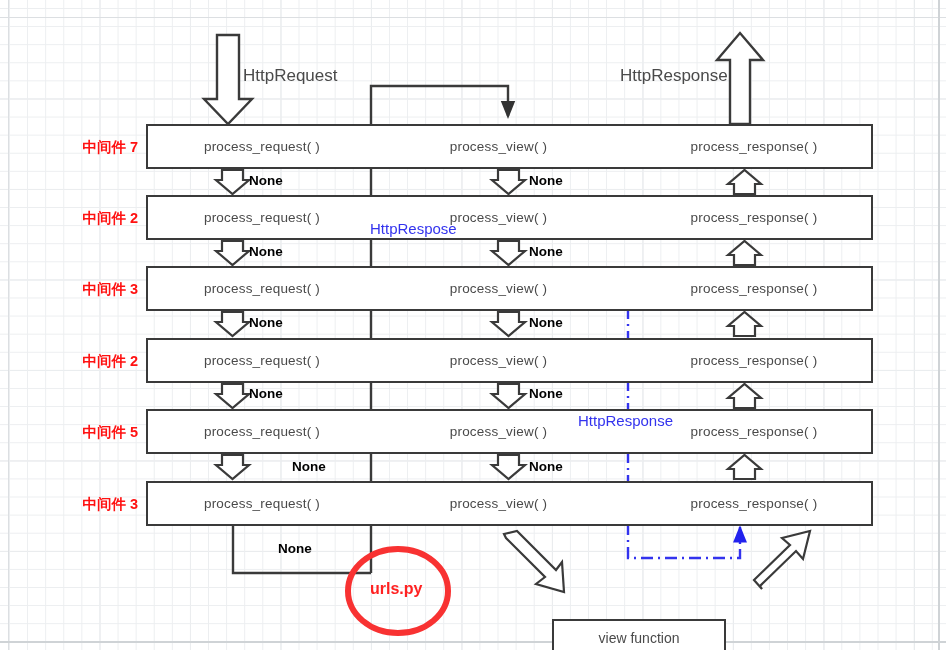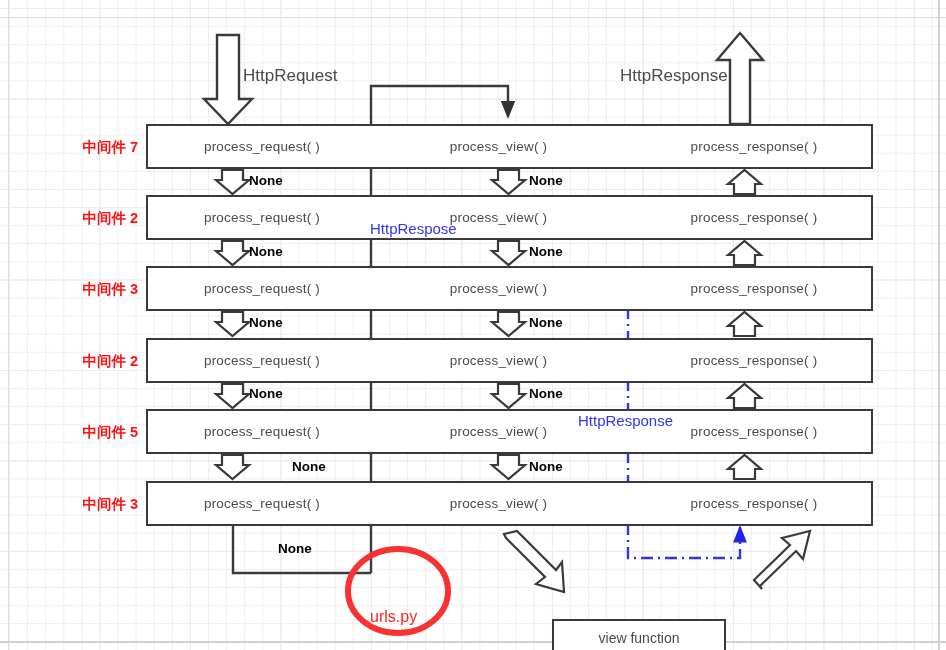--- a/index.html
+++ b/index.html
@@ -261,17 +261,17 @@
   <div class="none-lbl" style="left:529px;top:173px;">None</div>
   <div class="none-lbl" style="left:529px;top:244px;">None</div>
   <div class="none-lbl" style="left:529px;top:315px;">None</div>
   <div class="none-lbl" style="left:529px;top:386px;">None</div>
   <div class="none-lbl" style="left:529px;top:459px;">None</div>
 
   <div class="blue-lbl" style="left:370px;top:192px;">HttpRespose</div>
 
   <div class="blue-lbl" style="left:578px;top:384px;">HttpResponse</div>
 
-  <div class="urls-lbl" style="left:370px;top:608px;">urls.py</div>
+  <div class="urls-lbl" style="left:370px;top:580px;font-weight:bold;">urls.py</div>
 
   <div class="vfbox" style="left:552px;top:583px;width:174px;height:37px;margin-top:36px;">view function</div>
 
 </div>
 
 </body></html>

